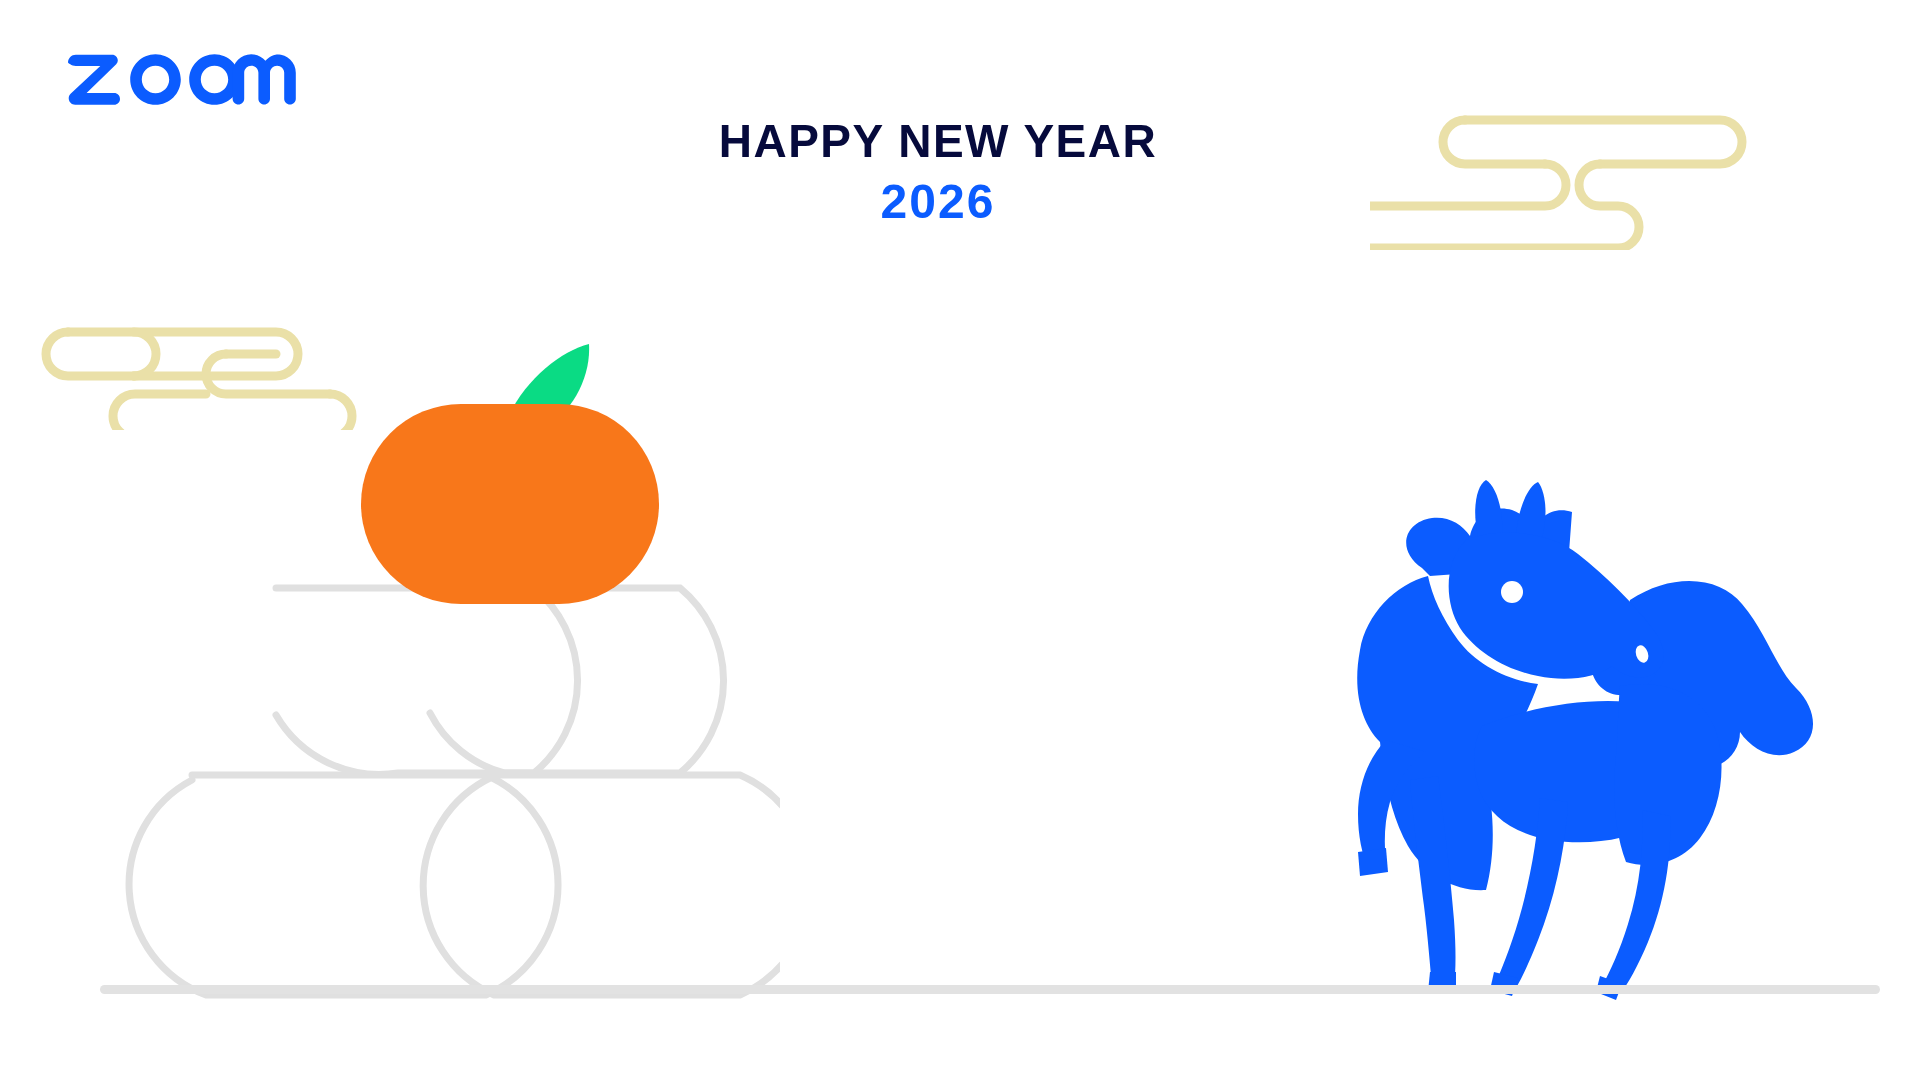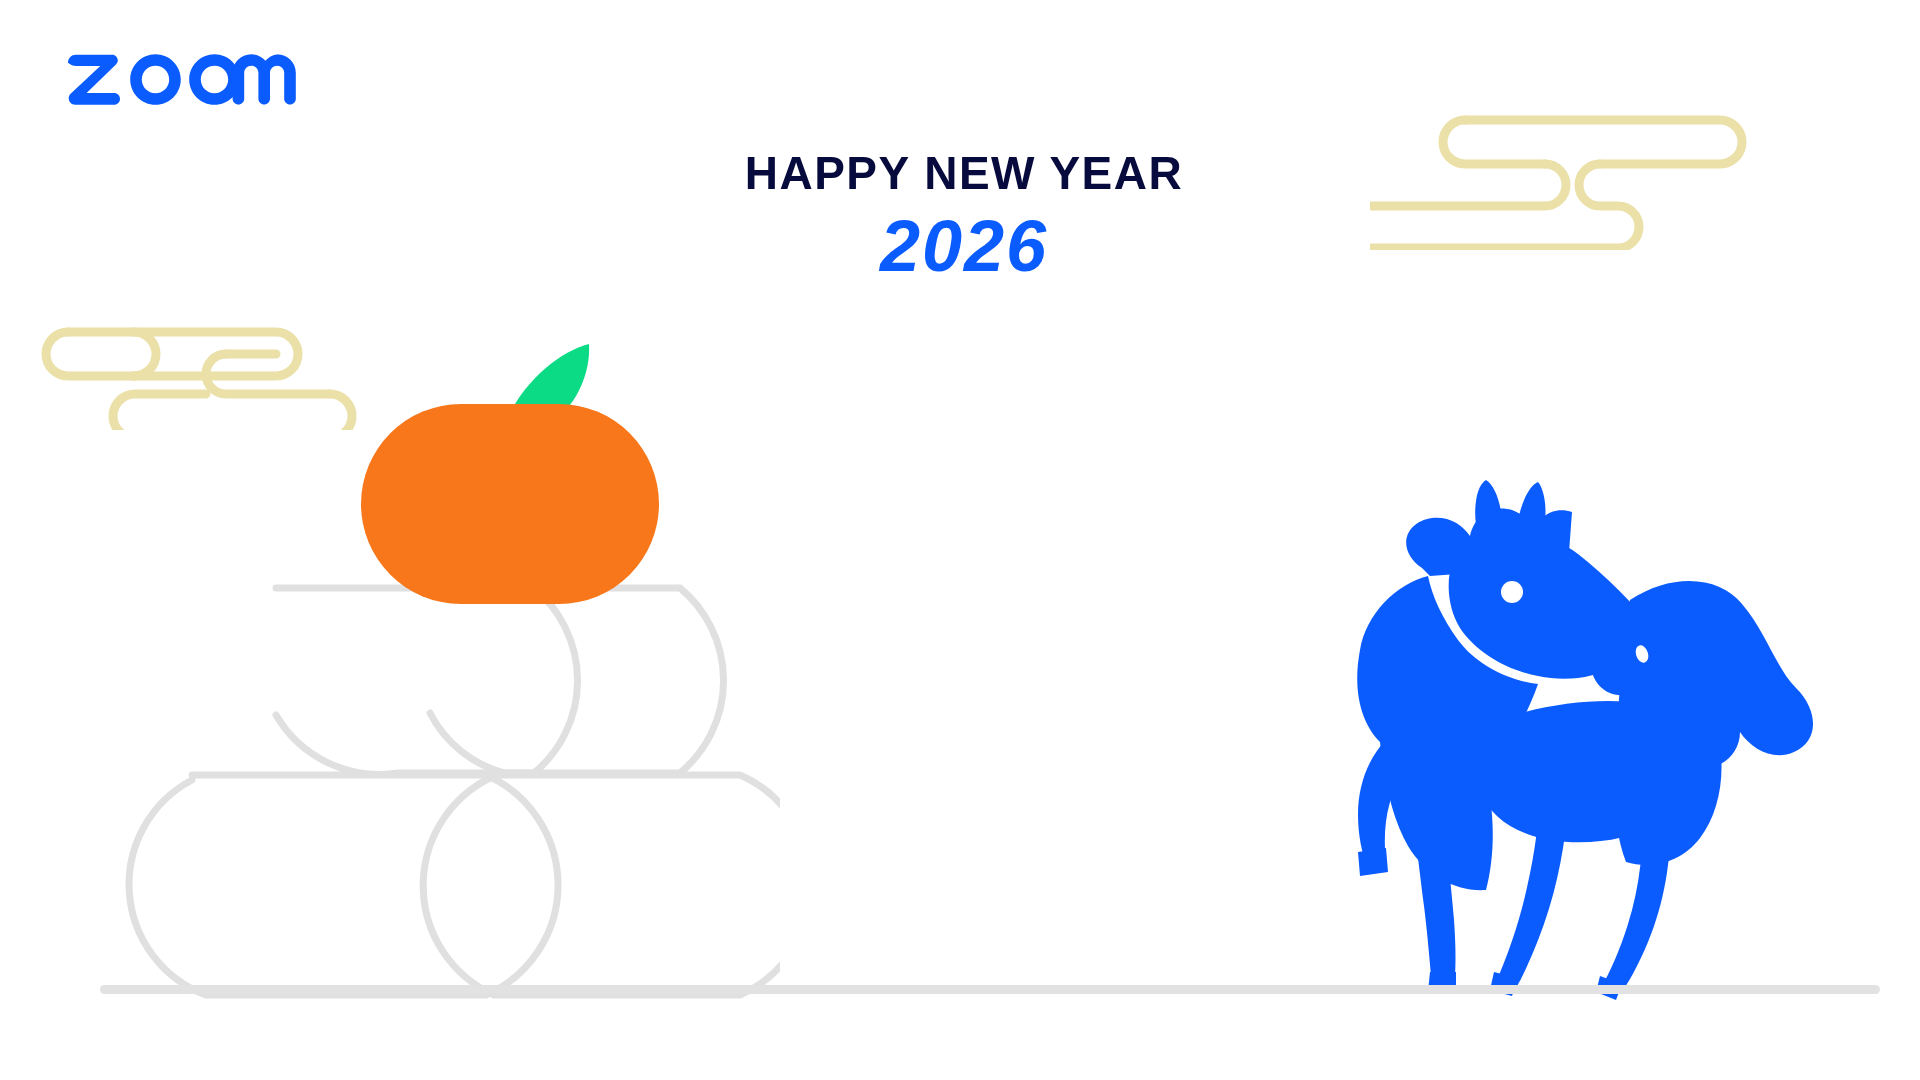--- a/index.html
+++ b/index.html
@@ -18,41 +18,39 @@
   
   #zoom-logo {
     position:absolute;
     left:62px; top:48px;
     width:240px; height:62px;
   }
 
   
   #headline {
     position:absolute;
-    left:564px; top:118px;
+    left:538px; top:118px;
     width:800px;
     text-align:center;
-    margin-top:32px;
   }
   #headline-top {
     font-size:46px;
     font-weight:700;
     letter-spacing:1.5px;
     color:#060A3C;
     line-height:1.0;
     white-space:nowrap;
   }
   #headline-year {
     margin-top:14px;
-    font-size:72px;
+    font-size:48px;
     font-weight:700;
     letter-spacing:2px;
     color:#0B5CFF;
     line-height:1.0;
-    font-style:italic;
   }
 
   
   .cloud { position:absolute; }
   #cloud-left  { left:30px;  top:310px; width:330px; height:120px; }
   #cloud-right { left:1370px; top:100px; width:420px; height:150px; }
 
   
   #mochi-stack {
     position:absolute;

